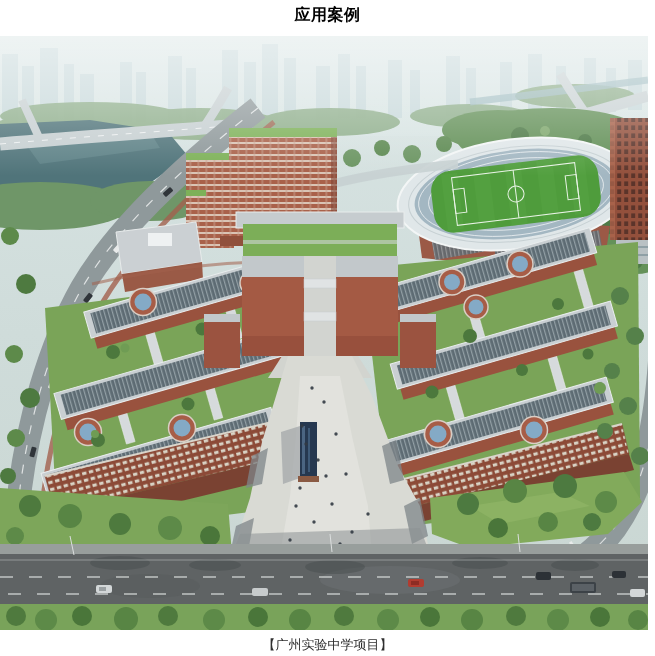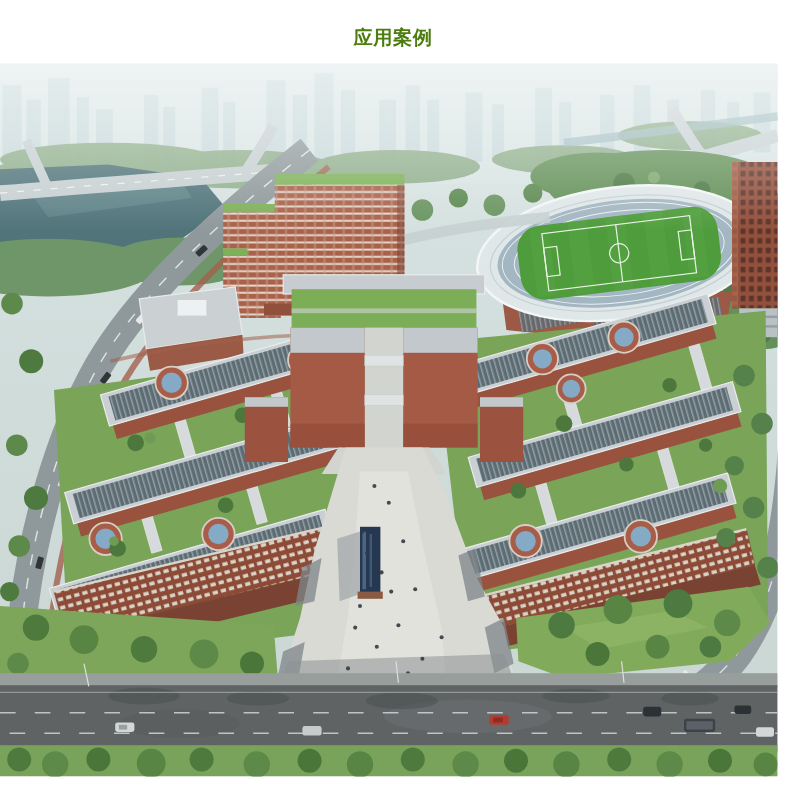--- a/index.html
+++ b/index.html
@@ -1,18 +1,18 @@
 <!DOCTYPE html>
 <html><head>
 <meta charset="utf-8">
 <style>
   html,body{margin:0;padding:0;background:#ffffff;}
   body{width:655px;font-family:"Liberation Sans",sans-serif;}
   .page{width:655px;height:656px;overflow:hidden;background:#ffffff;}
-  .title{margin:0;padding:22px 0 0 0;text-align:center;font-size:16px;font-weight:bold;color:#4d7c0f;letter-spacing:.5px;}
+  .title{margin:0;padding:5px 0 0 0;text-align:center;font-size:16px;font-weight:bold;color:#000000;letter-spacing:.5px;}
   .figure{margin:10px 7px 0 0;width:648px;height:594px;}
   .figure svg{display:block;}
   .caption{margin:6px 0 0 0;text-align:center;font-size:13px;color:#2f2f2f;font-weight:500;}
 </style>
 </head>
 <body>
 
 <div class="page">
 
   <h2 class="title">应用案例</h2>
@@ -489,14 +489,15 @@
         <circle cx="516" cy="580" r="10" fill="#4f7a3e"></circle>
           <circle cx="558" cy="584" r="11" fill="#5d8a48"></circle>
         <circle cx="600" cy="581" r="10" fill="#4a763a"></circle>
           <circle cx="638" cy="584" r="10" fill="#588544"></circle>
       </g>
 
       <rect x="0" y="0" width="648" height="140" fill="url(#hazeG)"></rect>
     </svg>
   </figure>
 
+  <p class="caption">【广州实验中学项目】</p>
 
 </div>
 
 </body></html>

